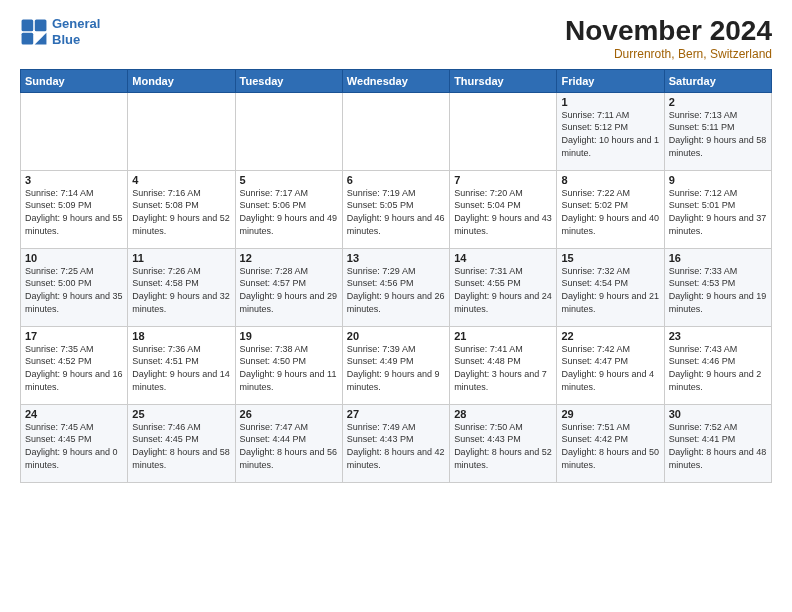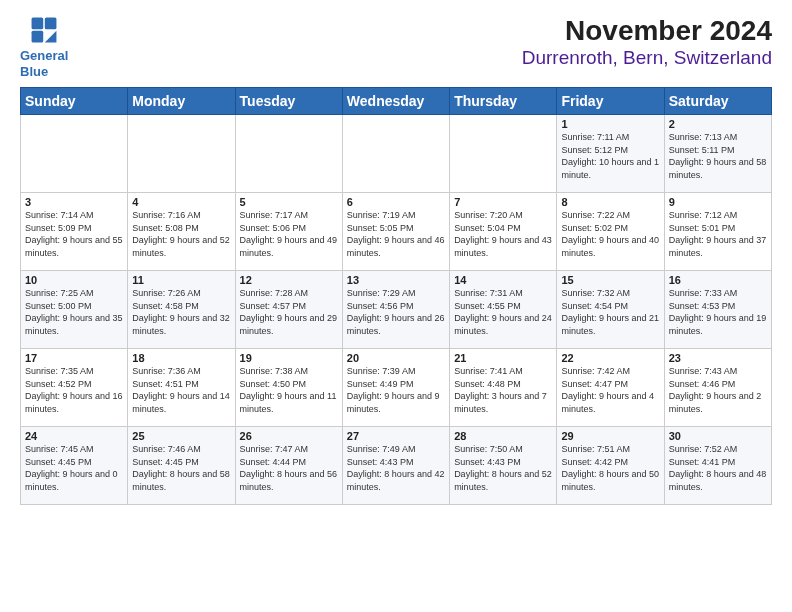--- a/index.html
+++ b/index.html
@@ -17,21 +17,20 @@
     .header-row {
       display: flex;
       justify-content: space-between;
       align-items: flex-start;
       margin-bottom: 8px;
     }
     .logo {
       display: flex;
       align-items: center;
       gap: 4px;
-      flex-direction: column;
     }
     .logo-text {
       font-size: 13px;
       font-weight: bold;
       color: #333;
       line-height: 1.2;
     }
     .logo-blue { color: #2e6db4; }
     .logo-icon {
       width: 28px;
@@ -41,32 +40,32 @@
       text-align: right;
     }
     .month-title {
       font-size: 28px;
       font-weight: bold;
       color: #222;
       line-height: 1.1;
       text-align: right;
     }
     .subtitle {
-      font-size: 19px;
-      color: #4c1d95;
+      font-size: 12px;
+      color: #a16207;
     }
     table {
       width: 100%;
       border-collapse: collapse;
       table-layout: fixed;
     }
     thead th {
       background: #2e6db4;
       color: #fff;
-      font-size: 14px;
+      font-size: 11px;
       font-weight: bold;
       padding: 5px 4px;
       text-align: left;
       border: 1px solid #1a5294;
     }
     tbody td {
       border: 1px solid #ccc;
       vertical-align: top;
       padding: 3px 4px;
       font-size: 9.5px;

